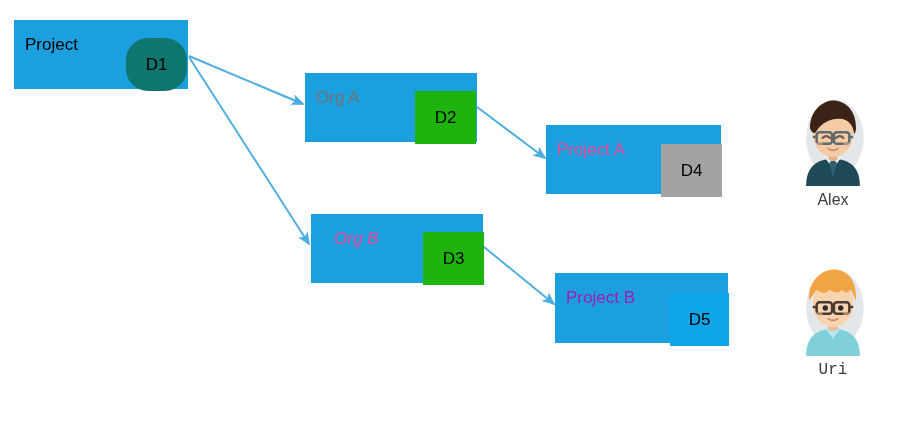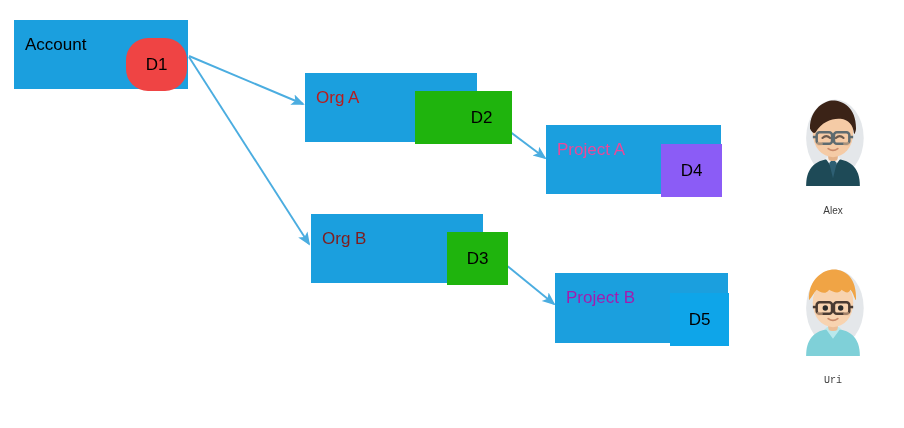--- a/index.html
+++ b/index.html
@@ -12,21 +12,21 @@
   .node .label{position:absolute;color:#000;font-size:17px;line-height:1;
                white-space:nowrap;}
   .node .green{position:absolute;background:var(--green,#1FB40D);
                display:flex;align-items:center;justify-content:center;}
   .node .green span{color:#000;font-size:17px;line-height:1;}
 
   svg.edges{position:absolute;left:0;top:0;width:904px;height:428px;
             pointer-events:none;overflow:visible;}
 
   .person{position:absolute;width:110px;text-align:center;}
-  .person .pname{margin-top:20px;color:#3d3d3d;font-size:10px;line-height:1;
+  .person .pname{margin-top:6px;color:#3d3d3d;font-size:16px;line-height:1;
                  font-family:"Liberation Sans",sans-serif;}
   .avatar{width:96px;height:96px;margin:0 auto;display:block;}
 </style>
 </head>
 <body style="background: rgb(255, 255, 255);">
 
 <div id="stage">
 
   <svg class="edges" viewBox="0 0 904 428">
     <defs>
@@ -37,46 +37,46 @@
     <g id="edge-lines">
         <line x1="189" y1="56" x2="303" y2="104" stroke="#4BADE0" stroke-width="1.9" marker-end="url(#ah)"></line>
         <line x1="189" y1="57" x2="309" y2="244" stroke="#4BADE0" stroke-width="1.9" marker-end="url(#ah)"></line>
         <line x1="477" y1="107" x2="545" y2="158" stroke="#4BADE0" stroke-width="1.9" marker-end="url(#ah)"></line>
         <line x1="484" y1="247" x2="554" y2="304" stroke="#4BADE0" stroke-width="1.9" marker-end="url(#ah)"></line>
       </g>
   </svg>
 
   <div class="node" id="node-account" style="left: 14px; top: 20px; width: 174px; height: 69px;">
     <div class="blue" style="width: 174px; height: 69px; background: rgb(27, 159, 222);"></div>
-    <div class="label" style="left: 11px; top: 16px; color: rgb(0, 0, 0);">Account</div>
-    <div class="green" style="left: 112px; top: 18px; width: 61px; height: 53px; background: #ef4444; border-radius: 22px;">
+    <div class="label" style="left: 11px; top: 16px; color: rgb(0, 0, 0);">Project</div>
+    <div class="green" style="left: 112px; top: 18px; width: 61px; height: 53px; background: #0f766e; border-radius: 22px;">
       <span>D1</span>
     </div>
   </div>
 
   <div class="node" id="node-org-a" style="left: 305px; top: 73px; width: 172px; height: 69px;">
     <div class="blue" style="width: 172px; height: 69px; background: rgb(27, 159, 222);"></div>
-    <div class="label" style="left: 11px; top: 16px; color: #b91c1c;">Org A</div>
-    <div class="green" style="left: 110px; top: 18px; width: 61px; height: 53px; background: rgb(31, 180, 13); padding-left: 36px;">
+    <div class="label" style="left: 11px; top: 16px; color: #737373;">Org A</div>
+    <div class="green" style="left: 110px; top: 18px; width: 61px; height: 53px; background: rgb(31, 180, 13);">
       <span>D2</span>
     </div>
   </div>
 
   <div class="node" id="node-org-b" style="left: 311px; top: 214px; width: 172px; height: 69px;">
     <div class="blue" style="width: 172px; height: 69px; background: rgb(27, 159, 222);"></div>
-    <div class="label" style="left: 11px; top: 16px; color: #7f1d1d;">Org B</div>
-    <div class="green" style="left: 112px; top: 18px; width: 61px; height: 53px; background: rgb(31, 180, 13); margin-left: 24px;">
+    <div class="label" style="left: 23px; top: 16px; color: #ec4899; font-style: italic;">Org B</div>
+    <div class="green" style="left: 112px; top: 18px; width: 61px; height: 53px; background: rgb(31, 180, 13);">
       <span>D3</span>
     </div>
   </div>
 
   <div class="node" id="node-project-a" style="left: 546px; top: 125px; width: 175px; height: 69px;">
     <div class="blue" style="width: 175px; height: 69px; background: rgb(27, 159, 222);"></div>
     <div class="label" style="left: 11px; top: 16px; color: #ec4899;">Project A</div>
-    <div class="green" style="left: 115px; top: 19px; width: 61px; height: 53px; background: #8b5cf6;">
+    <div class="green" style="left: 115px; top: 19px; width: 61px; height: 53px; background: #a3a3a3;">
       <span>D4</span>
     </div>
   </div>
 
   <div class="node" id="node-project-b" style="left: 555px; top: 273px; width: 173px; height: 70px;">
     <div class="blue" style="width: 173px; height: 70px; background: rgb(27, 159, 222);"></div>
     <div class="label" style="left: 11px; top: 16px; color: #a21caf;">Project B</div>
     <div class="green" style="left: 115px; top: 20px; width: 59px; height: 53px; background: #0ea5e9;">
       <span>D5</span>
     </div>

